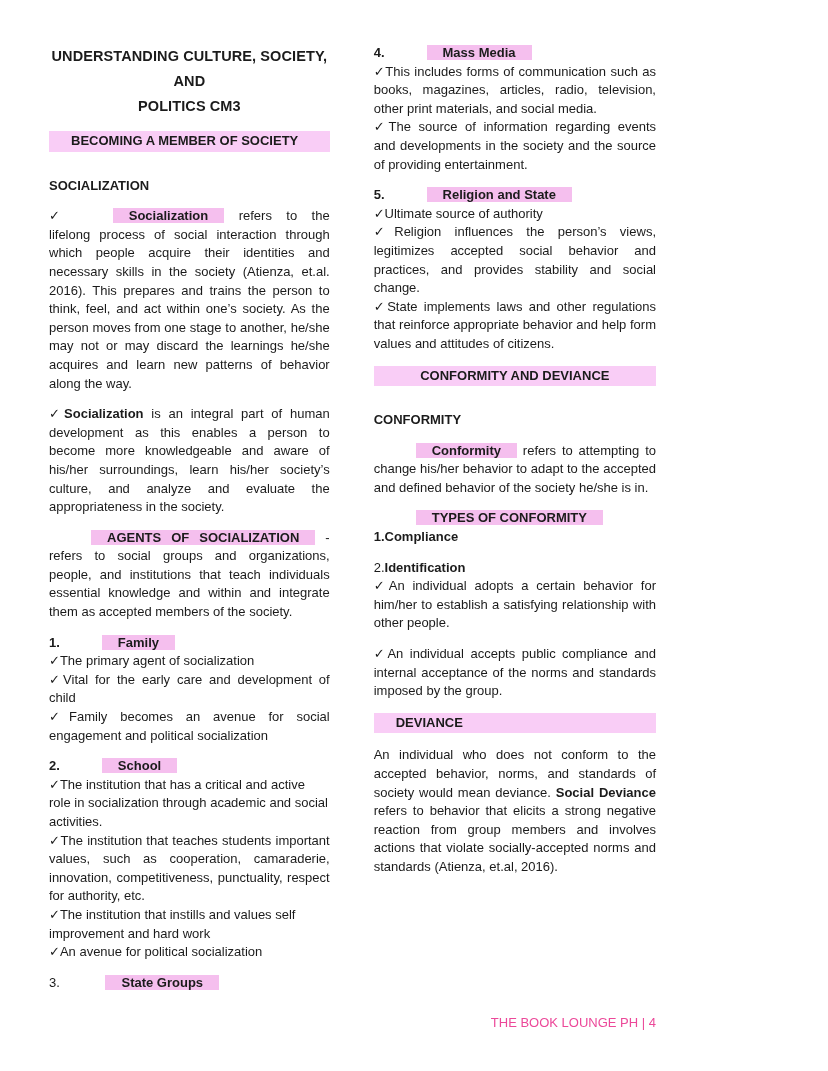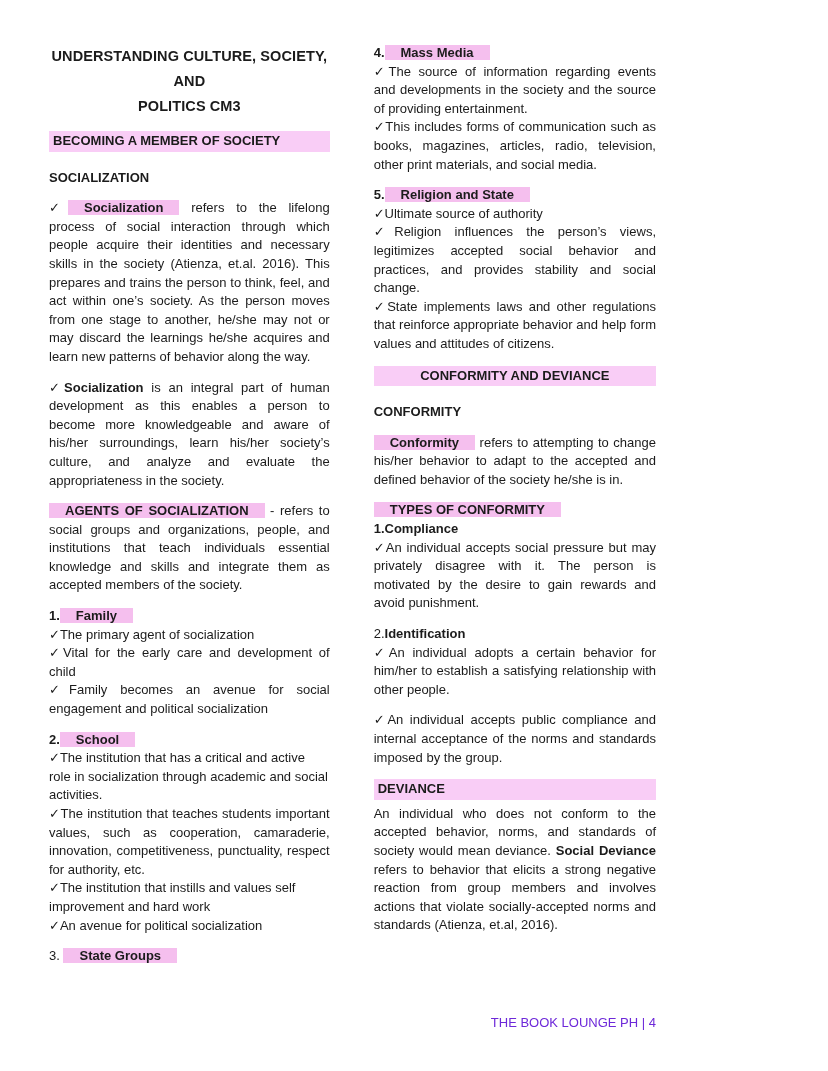--- a/index.html
+++ b/index.html
@@ -31,86 +31,85 @@
     text-align: center;
     font-weight: bold;
     font-size: 14.5px;
     line-height: 25px;
     letter-spacing: 0.1px;
   }
 
   .blk.bar, .blk.bar-center {
     background: var(--hl-bar, #f9cdf6);
     font-weight: bold;
-    padding: 1px 4px;
-    margin-bottom: 5px;
+    padding: 1px 22px;
+    margin-bottom: 13px;
   }
   .blk.bar-center { text-align: center; }
 
   .b { font-weight: bold; }
-  .hl { background: var(--hl-inline, #f5bfee); padding: 0 16px; }
+  .hl { background: var(--hl-inline, #f5bfee); padding: 0 16px; margin-left: 42px; }
 
   .footer {
     position: absolute;
     right: 48px;
     bottom: 38px;
     font-size: 13px;
-    color: #6d28d9;
+    color: #ec4899;
   }
 </style>
 </head>
 <body>
 
 <div class="page">
   <div class="cols">
     <div class="col left" id="col-left">
         <div class="blk title"><span class="b ">UNDERSTANDING CULTURE, SOCIETY, AND</span><br><span class="b ">POLITICS CM3</span></div>
         <div class="blk spacer"></div>
         <div class="blk bar"><span class="b ">BECOMING A MEMBER OF SOCIETY</span></div>
         <div class="blk spacer"></div>
         <div class="blk p"><span class="b ">SOCIALIZATION</span></div>
         <div class="blk spacer"></div>
         <div class="blk p"><span class="">✓</span><span class="b hl">Socialization</span><span class=""> refers to the lifelong process of social interaction through which people acquire their identities and necessary skills in the society (Atienza, et.al. 2016). This prepares and trains the person to think, feel, and act within one’s society. As the person moves from one stage to another, he/she may not or may discard the learnings he/she acquires and learn new patterns of behavior along the way.</span></div>
         <div class="blk spacer"></div>
         <div class="blk p"><span class="">✓</span><span class="b ">Socialization</span><span class=""> is an integral part of human development as this enables a person to become more knowledgeable and aware of his/her surroundings, learn his/her society’s culture, and analyze and evaluate the appropriateness in the society.</span></div>
         <div class="blk spacer"></div>
-        <div class="blk p"><span class="b hl">AGENTS OF SOCIALIZATION</span><span class=""> - refers to social groups and organizations, people, and institutions that teach individuals essential knowledge and skills and integrate them as accepted members of the society.</span></div>
+        <div class="blk p"><span class="b hl">AGENTS OF SOCIALIZATION</span><span class=""> - refers to social groups and organizations, people, and institutions that teach individuals essential knowledge and within and integrate them as accepted members of the society.</span></div>
         <div class="blk spacer"></div>
         <div class="blk p"><span class="b ">1.</span><span class="b hl">Family</span></div>
         <div class="blk p"><span class="">✓The primary agent of socialization</span></div>
         <div class="blk p"><span class="">✓Vital for the early care and development of child</span></div>
         <div class="blk p"><span class="">✓Family becomes an avenue for social engagement and political socialization</span></div>
         <div class="blk spacer"></div>
         <div class="blk p"><span class="b ">2.</span><span class="b hl">School</span></div>
         <div class="blk p left"><span class="">✓The institution that has a critical and active role in socialization through academic and social activities.</span></div>
         <div class="blk p"><span class="">✓The institution that teaches students important values, such as cooperation, camaraderie, innovation, competitiveness, punctuality, respect for authority, etc.</span></div>
         <div class="blk p left"><span class="">✓The institution that instills and values self improvement and hard work</span></div>
         <div class="blk p"><span class="">✓An avenue for political socialization</span></div>
         <div class="blk spacer"></div>
         <div class="blk p"><span class="">3. </span><span class="b hl">State Groups</span></div>
       </div>
     <div class="col right" id="col-right">
         <div class="blk p"><span class="b ">4.</span><span class="b hl">Mass Media</span></div>
+        <div class="blk p"><span class="">✓This includes forms of communication such as books, magazines, articles, radio, television, other print materials, and social media.</span></div>
         <div class="blk p"><span class="">✓The source of information regarding events and developments in the society and the source of providing entertainment.</span></div>
-        <div class="blk p"><span class="">✓This includes forms of communication such as books, magazines, articles, radio, television, other print materials, and social media.</span></div>
         <div class="blk spacer"></div>
         <div class="blk p"><span class="b ">5.</span><span class="b hl">Religion and State</span></div>
         <div class="blk p"><span class="">✓Ultimate source of authority</span></div>
         <div class="blk p"><span class="">✓Religion influences the person’s views, legitimizes accepted social behavior and practices, and provides stability and social change.</span></div>
         <div class="blk p"><span class="">✓State implements laws and other regulations that reinforce appropriate behavior and help form values and attitudes of citizens.</span></div>
         <div class="blk spacer"></div>
         <div class="blk bar-center"><span class="b ">CONFORMITY AND DEVIANCE</span></div>
         <div class="blk spacer"></div>
         <div class="blk p"><span class="b ">CONFORMITY</span></div>
         <div class="blk spacer"></div>
         <div class="blk p"><span class="b hl">Conformity</span><span class=""> refers to attempting to change his/her behavior to adapt to the accepted and defined behavior of the society he/she is in.</span></div>
         <div class="blk spacer"></div>
         <div class="blk p"><span class="b hl">TYPES OF CONFORMITY</span></div>
         <div class="blk p"><span class="b ">1.</span><span class="b ">Compliance</span></div>
-        <div class="blk p"><span class="">✓An individual accepts social pressure but may privately disagree with it. The person is motivated by the desire to gain rewards and avoid punishment.</span></div>
         <div class="blk spacer"></div>
         <div class="blk p"><span class="">2.</span><span class="b ">Identification</span></div>
         <div class="blk p"><span class="">✓An individual adopts a certain behavior for him/her to establish a satisfying relationship with other people.</span></div>
         <div class="blk spacer"></div>
         <div class="blk p"><span class="">✓An individual accepts public compliance and internal acceptance of the norms and standards imposed by the group.</span></div>
         <div class="blk spacer"></div>
         <div class="blk bar"><span class="b ">DEVIANCE</span></div>
         <div class="blk p"><span class="">An individual who does not conform to the accepted behavior, norms, and standards of society would mean deviance. </span><span class="b ">Social Deviance</span><span class=""> refers to behavior that elicits a strong negative reaction from group members and involves actions that violate socially-accepted norms and standards (Atienza, et.al, 2016).</span></div>
       </div>
   </div>

